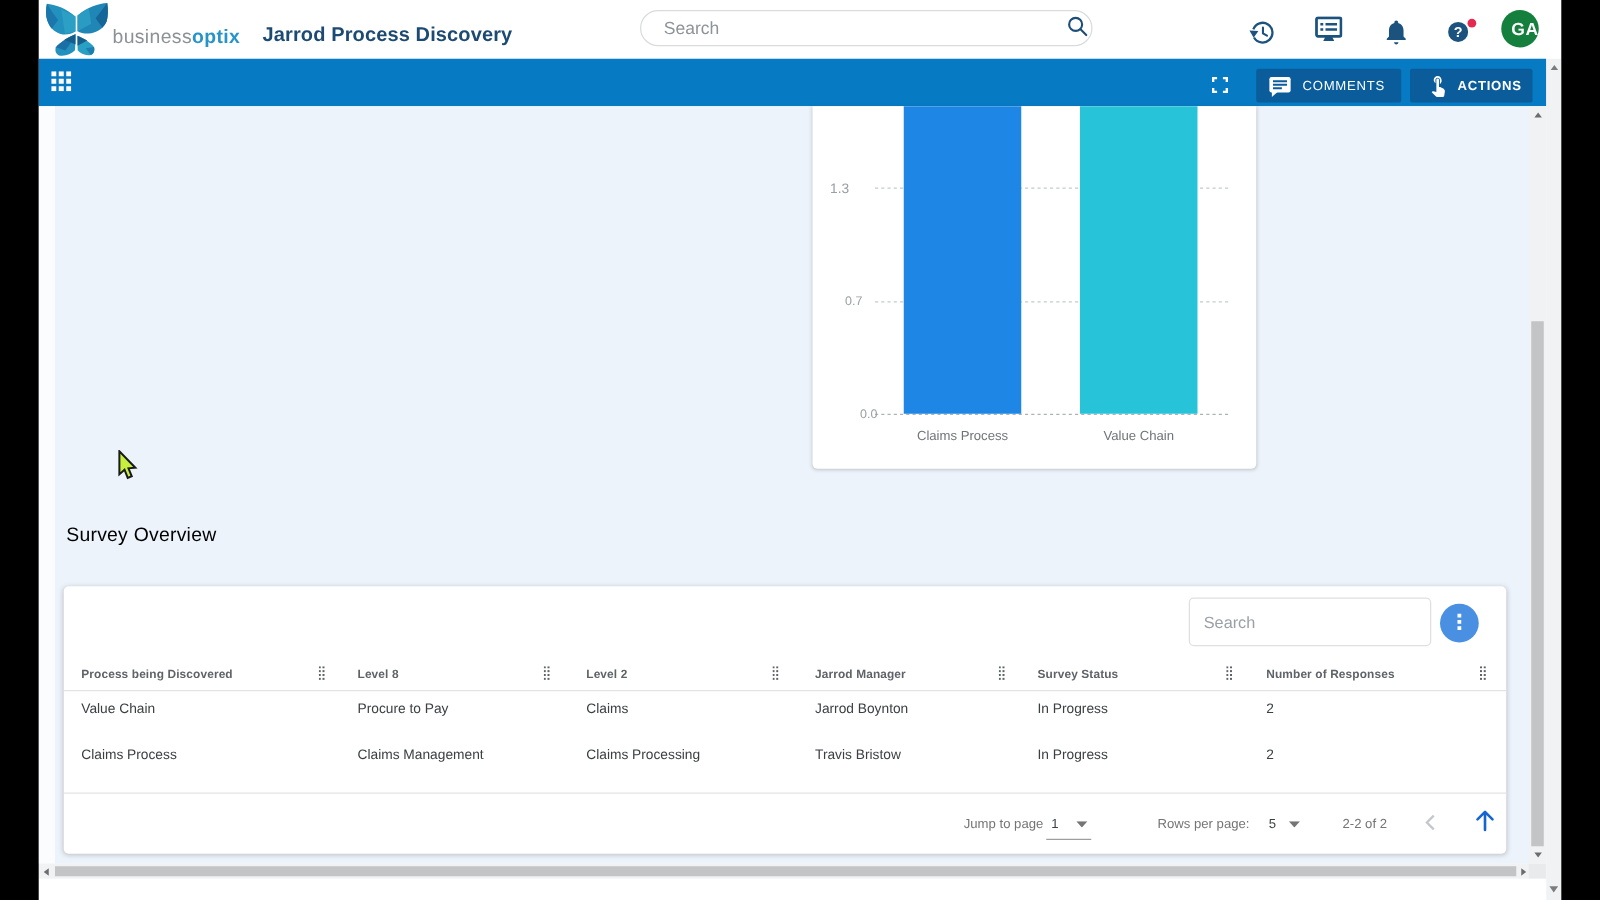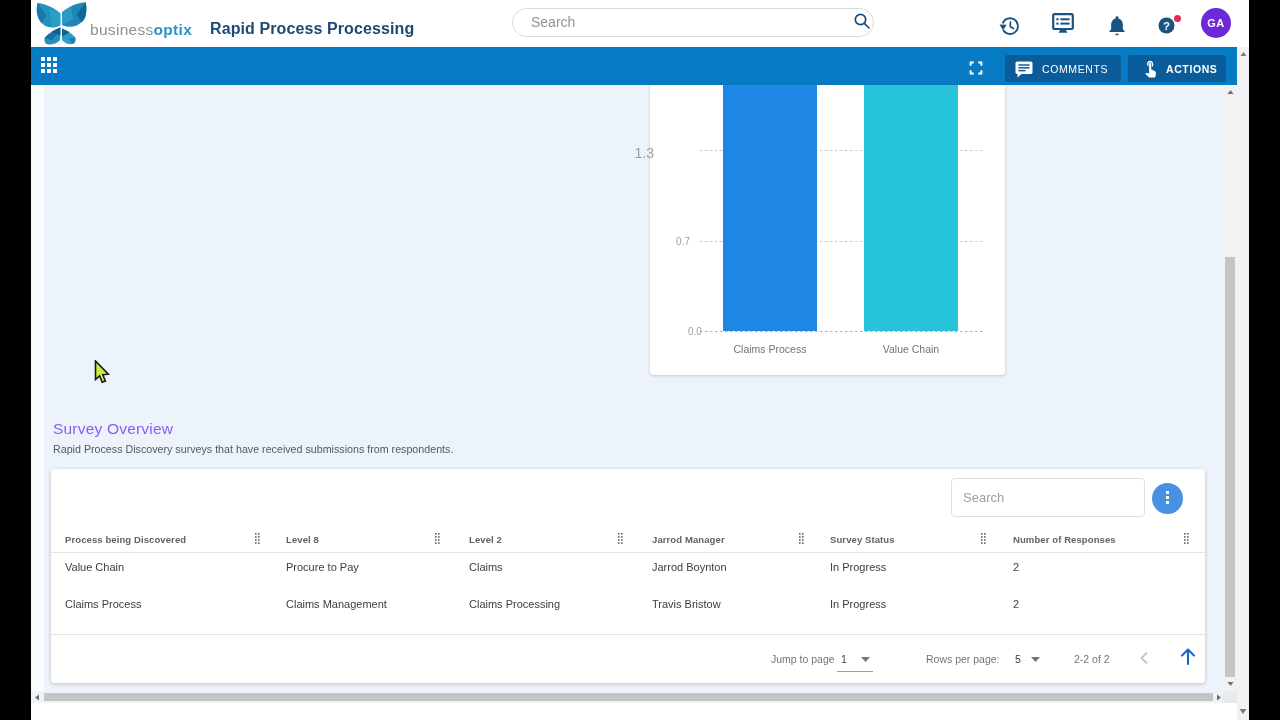--- a/index.html
+++ b/index.html
@@ -26,21 +26,21 @@
     <path d="M26,10.3 L35,4.6 L37,17 L26,22.9 Z" fill="#2ea3c6" opacity=".78"></path>
     <path d="M24.4,25.4 C18.3,27.9 12.4,31.6 8.7,35.8 C7.7,38.6 8.8,41.3 11.2,42.3 C15.9,43.1 20.8,41.5 24,38.2 L24.4,30 Z" fill="#2391bd"></path>
     <path d="M24.4,25.4 C18.3,27.9 12.4,31.6 8.7,35.8 L16.2,38.3 C19.5,34.3 22.3,30 24.4,25.4 Z" fill="#1b6fa4"></path>
     <path d="M24.4,25.4 L24.4,33.5 L15.5,29.7 Z" fill="#155e8c"></path>
     <path d="M26,26.6 C31.2,28.8 36.3,32 39.2,35.5 C40,38.3 39,41 36.7,42 C32.3,42.7 28.3,41 26.1,38.2 L26,30 Z" fill="#28a0c4"></path>
     <path d="M26,26.6 L26,34.5 L33.8,30.3 Z" fill="#155e8c"></path>
     <path d="M39.2,35.5 C40,38.3 39,41 36.7,42 L32.6,36.6 Z" fill="#1d7fae"></path>
   </svg>
 
   <span class="abs" style="left:59px;top:21px;font-size:15.5px;color:#8b9196;letter-spacing:.3px">business<b style="color:#2694c8">optix</b></span>
-  <span class="abs" style="left:179px;top:20px;font-size:16px;font-weight:700;color:#1c4a72;letter-spacing:.1px">Rapid Process Processing</span>
+  <span class="abs" style="left:179px;top:20px;font-size:16px;font-weight:700;color:#1c4a72;letter-spacing:.1px">Jarrod Process Discovery</span>
 
   <div class="abs" style="left:481px;top:8px;width:362px;height:29px;border:1px solid #d9dbdd;border-radius:15px;background:#fff"></div>
   <span class="abs" style="left:500px;top:14px;font-size:14px;color:#8d9499">Search</span>
   <svg class="abs" style="left:822px;top:12px" width="18" height="18" viewBox="0 0 18 18">
     <circle cx="7.5" cy="7.5" r="5.2" fill="none" stroke="#1c4e79" stroke-width="1.7"></circle>
     <line x1="11.6" y1="11.6" x2="16" y2="16" stroke="#1c4e79" stroke-width="1.7" stroke-linecap="round"></line>
   </svg>
 
   <svg class="abs" style="left:968px;top:15px" width="22" height="22" viewBox="0 0 24 24">
     <path fill="none" stroke="#1b537e" stroke-width="2" d="M4.6 16.4 A 8.6 8.6 0 1 0 4.0 9.2"></path>
@@ -58,21 +58,21 @@
     <path d="M8.3,16.4 h5.4 l1.7,3.4 h-8.8 z" fill="#1b537e"></path>
   </svg>
   <svg class="abs" style="left:1076px;top:14px" width="20" height="23" viewBox="0 0 24 26">
     <path fill="#1b537e" d="M12 25 c1.2 0 2.1-.95 2.1-2.1 h-4.2 c0 1.15.9 2.1 2.1 2.1 z M19 17.5 v-5.8 c0-3.5-1.9-6.4-5.2-7.2 V3.7 C13.8 2.75 13 2 12 2 s-1.8.75-1.8 1.7 v.8 C6.9 5.3 5 8.2 5 11.7 v5.8 L2.9 19.6 v1.1 h18.2 v-1.1 L19 17.5 z"></path>
   </svg>
   <svg class="abs" style="left:1127px;top:17px" width="17" height="17" viewBox="0 0 17 17">
     <circle cx="8.5" cy="8.5" r="8" fill="#1b537e"></circle>
     <text x="8.5" y="12.6" font-size="11.5" font-weight="bold" fill="#fff" text-anchor="middle" font-family="Liberation Sans,sans-serif">?</text>
   </svg>
   <div class="abs" style="left:1143px;top:15px;width:7px;height:7px;border-radius:50%;background:#e62a4f"></div>
-  <div class="abs" style="left:1170px;top:8px;width:30px;height:30px;border-radius:50%;background:#6d28d9;color:#fff;font-size:11px;font-weight:bold;letter-spacing:.5px;text-align:center;line-height:30px">GA</div>
+  <div class="abs" style="left:1170px;top:8px;width:30px;height:30px;border-radius:50%;background:#15803d;color:#fff;font-size:14px;font-weight:bold;letter-spacing:.5px;text-align:right;line-height:30px">GA</div>
 
   <div class="abs" style="left:0;top:47px;width:1206px;height:38px;background:#077ac4"></div>
   <svg class="abs" style="left:10px;top:57px" width="16" height="16" viewBox="0 0 16 16">
     <g fill="#fff">
       <rect x="0" y="0" width="4" height="4"></rect>
         <rect x="6" y="0" width="4" height="4"></rect>
         <rect x="12" y="0" width="4" height="4"></rect>
       <rect x="0" y="6" width="4" height="4"></rect>
         <rect x="6" y="6" width="4" height="4"></rect>
         <rect x="12" y="6" width="4" height="4"></rect>
@@ -103,32 +103,31 @@
   <div class="abs" style="left:0;top:85px;width:13px;height:606px;background:#fafcfe"></div>
 
   <div class="abs" style="left:619px;top:85px;width:355px;height:290px;background:#fff;border-radius:0 0 4px 4px;box-shadow:0 1px 3px rgba(60,64,67,.25)"></div>
   <svg class="abs" style="left:669px;top:85px" width="285" height="260" viewBox="0 0 285 260">
     <line x1="0" y1="65.5" x2="285" y2="65.5" stroke="#c6cace" stroke-width="1" stroke-dasharray="2.5,2.5"></line>
     <line x1="0" y1="156.5" x2="285" y2="156.5" stroke="#c6cace" stroke-width="1" stroke-dasharray="2.5,2.5"></line>
     <line x1="0" y1="246.5" x2="285" y2="246.5" stroke="#aeb2b6" stroke-width="1" stroke-dasharray="2.5,2.5"></line>
   </svg>
   <div class="abs" style="left:692px;top:85px;width:94px;height:246px;background:#1e86e4"></div>
   <div class="abs" style="left:833px;top:85px;width:94px;height:246px;background:#27c3d9"></div>
-  <span class="abs" style="left:597px;top:145px;width:26px;text-align:right;font-size:14px;color:#9aa0a6">1.3</span>
+  <span class="abs" style="left:633px;top:145px;width:26px;font-size:11px;color:#9aa0a6">1.3</span>
   <span class="abs" style="left:633px;top:236px;width:26px;text-align:right;font-size:10px;color:#9aa0a6">0.7</span>
   <span class="abs" style="left:657px;top:326px;width:26px;text-align:left;font-size:10px;color:#9aa0a6">0.0</span>
   <span class="abs" style="left:689px;top:343px;width:100px;text-align:center;font-size:10.5px;color:#6f7478">Claims Process</span>
   <span class="abs" style="left:830px;top:343px;width:100px;text-align:center;font-size:10.5px;color:#6f7478">Value Chain</span>
 
   <svg class="abs" style="left:63px;top:360px" width="17" height="25" viewBox="0 0 17 25">
     <path d="M1.5 1 L1.5 19.5 L5.6 15.8 L8.2 22.3 L11.4 21 L8.8 14.7 L14.3 14.2 Z" fill="#c6ef3e" stroke="#1a1a1a" stroke-width="1.6"></path>
   </svg>
 
-  <span class="abs" style="left:22px;top:420px;font-size:15.5px;font-weight:500;color:#8b5cf6;letter-spacing:.2px">Survey Overview</span>
-  <span class="abs" style="left:22px;top:443px;font-size:10.7px;color:#4c5b64">Rapid Process Discovery surveys that have received submissions from respondents.</span>
+  <span class="abs" style="left:22px;top:420px;font-size:15.5px;font-weight:500;color:#000000;letter-spacing:.2px">Survey Overview</span>
 
   <div class="abs" style="left:20px;top:469px;width:1154px;height:214px;background:#fff;border-radius:4px;box-shadow:0 1px 4px rgba(60,64,67,.28)"></div>
   <div class="abs" style="left:920px;top:478px;width:194px;height:39px;border:1px solid #e0e0e0;border-radius:4px;background:#fff"></div>
   <span class="abs" style="left:932px;top:490px;font-size:13px;color:#9aa0a6">Search</span>
   <div class="abs" style="left:1121px;top:483px;width:31px;height:31px;border-radius:50%;background:#4a90e2"></div>
   <div class="abs" style="left:1135px;top:491px;width:3px;height:3px;background:#fff;box-shadow:0 5px 0 #fff,0 10px 0 #fff"></div>
 
   <span class="th abs" style="left:34px;top:534px">Process being Discovered</span>
   <span class="th abs" style="left:255px;top:534px">Level 8</span>
   <span class="th abs" style="left:438px;top:534px">Level 2</span>

